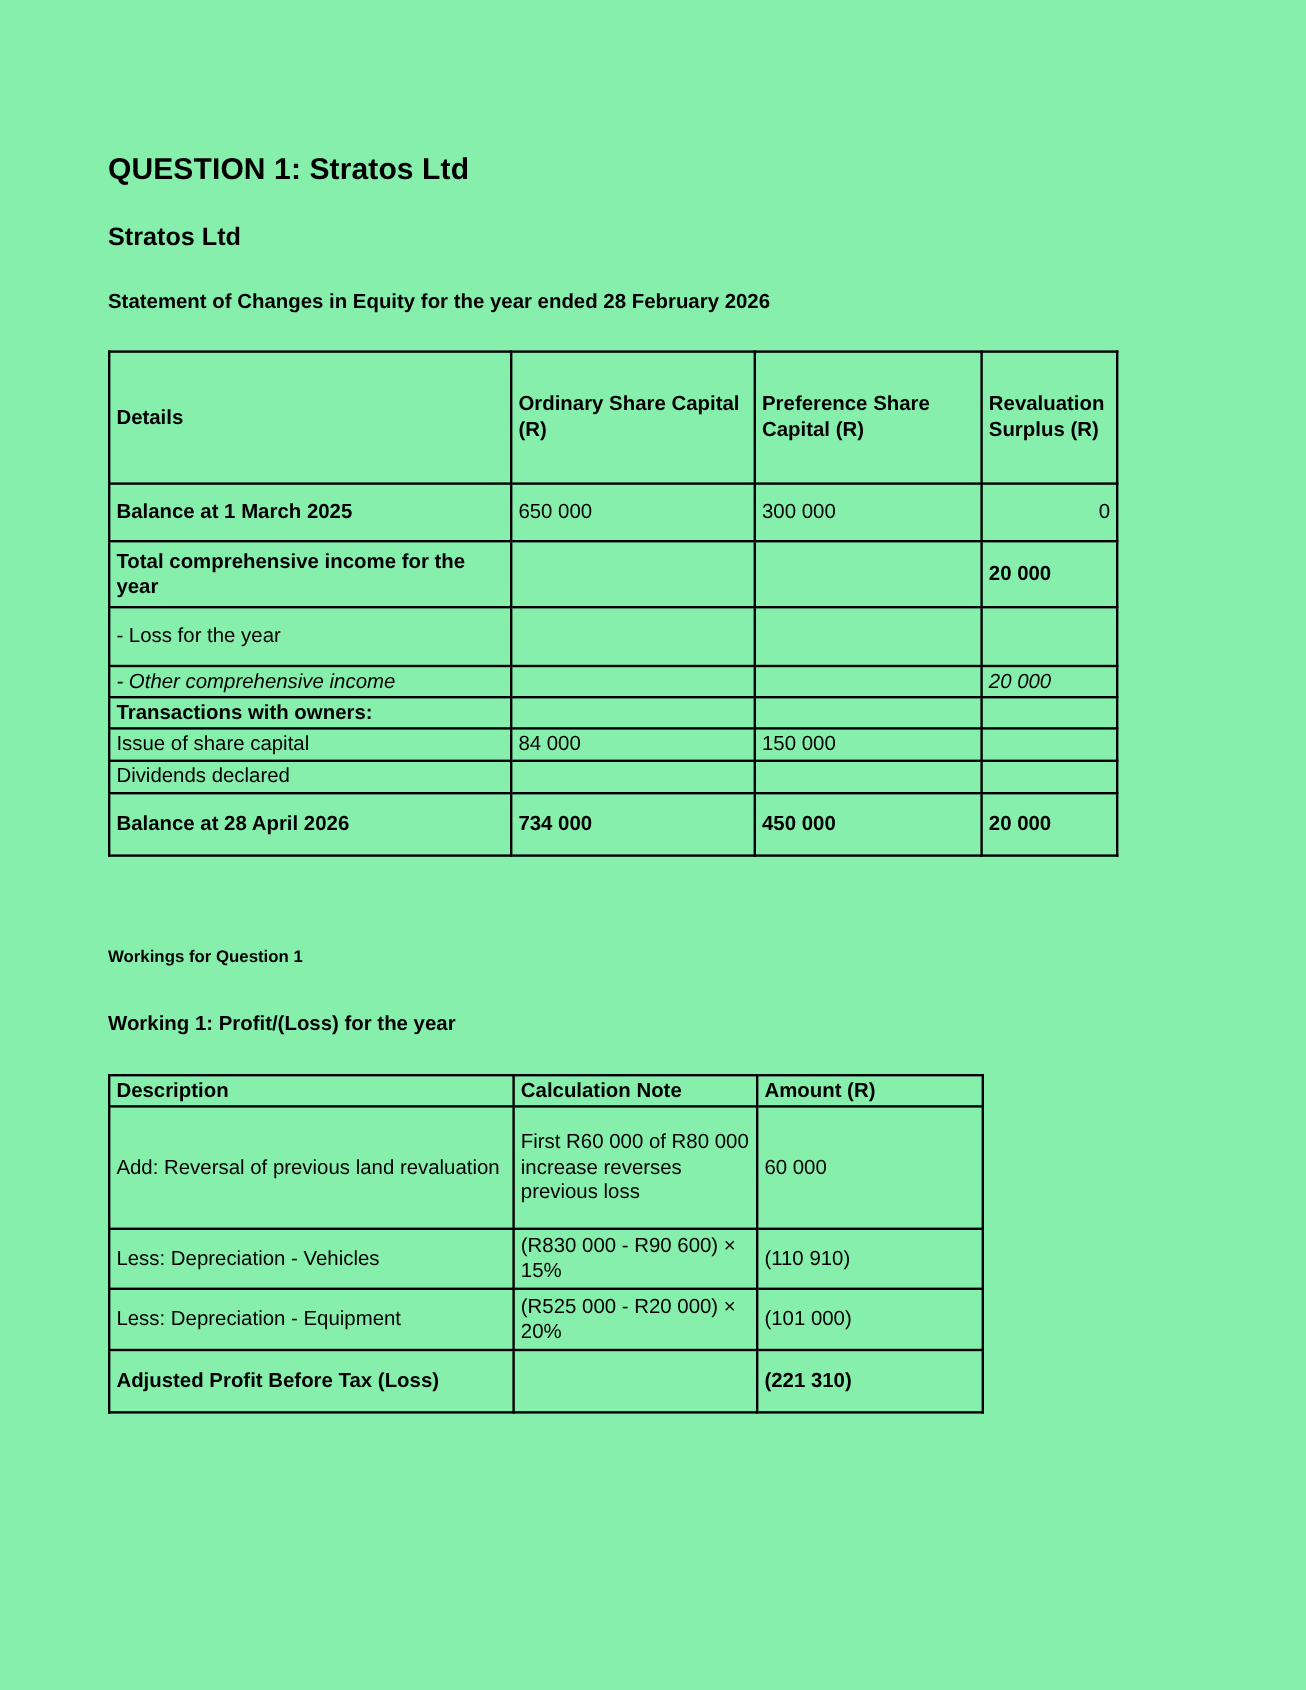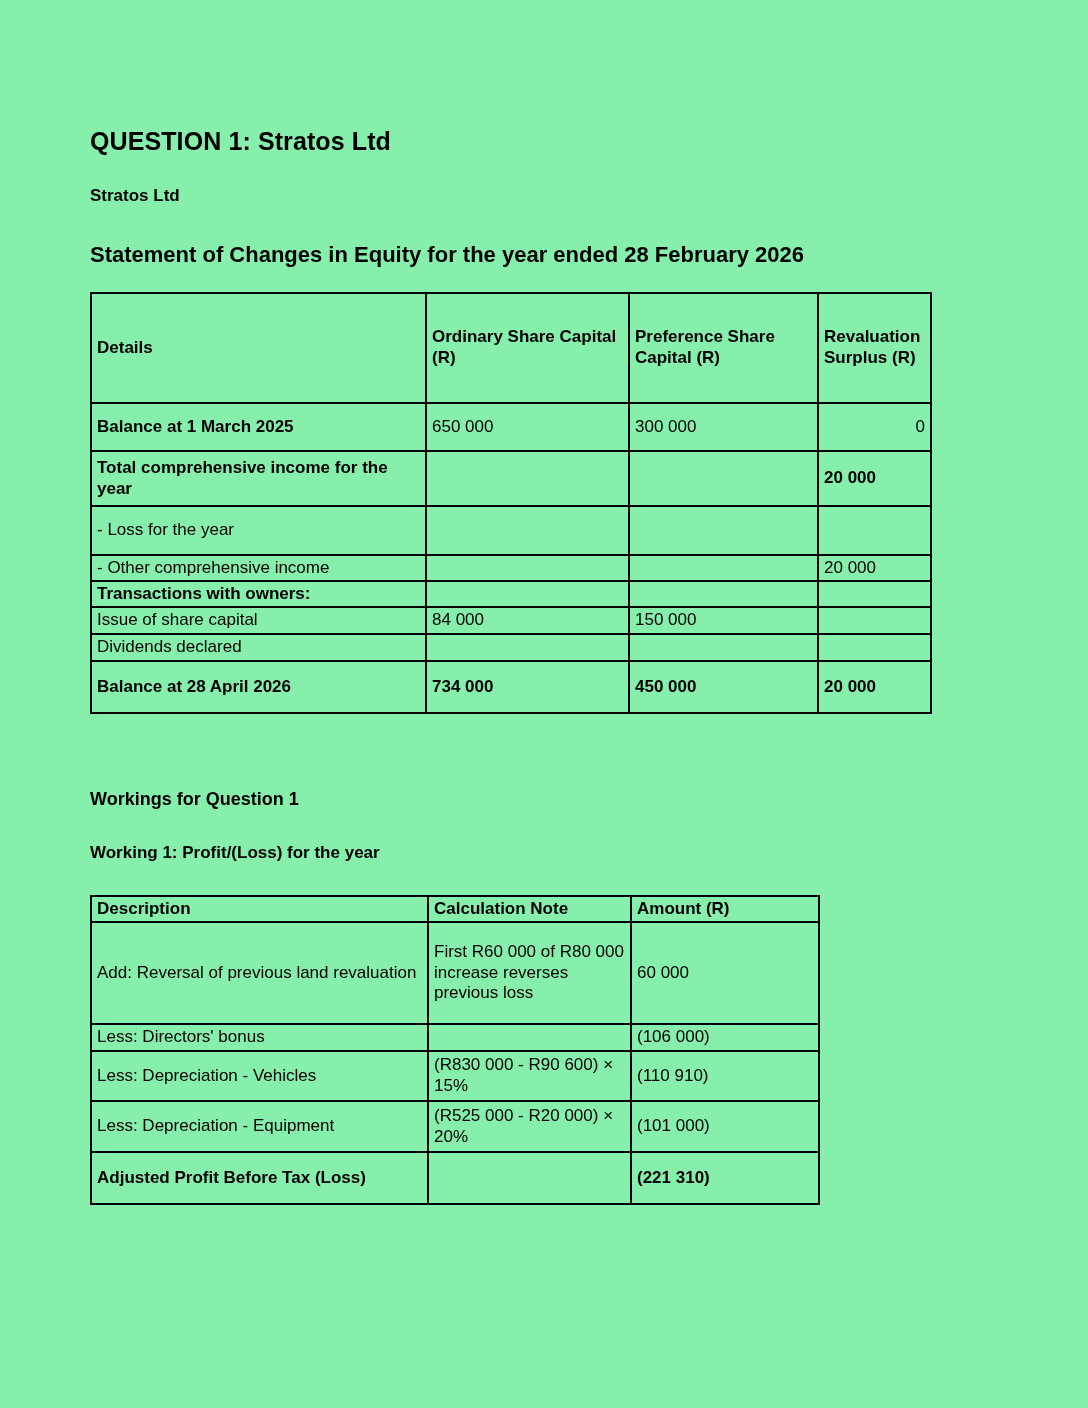--- a/index.html
+++ b/index.html
@@ -34,36 +34,36 @@
   .q-title {
     font-size: 25px;
     font-weight: bold;
     line-height: 1.2;
     position: absolute;
     left: 0;
     top: 126px;
     letter-spacing: 0.1px;
   }
   .company-name {
-    font-size: 17px;
+    font-size: 21px;
     font-weight: bold;
     position: absolute;
     left: 0;
     top: 186px;
   }
   .statement-title {
-    font-size: 22px;
+    font-size: 17px;
     font-weight: bold;
     position: absolute;
     left: 0;
     top: 242px;
     text-align: center;
   }
   .workings-heading {
-    font-size: 18px;
+    font-size: 14px;
     font-weight: bold;
     position: absolute;
     left: 0;
     top: 789px;
   }
   .working1-heading {
     font-size: 17px;
     font-weight: bold;
     position: absolute;
     left: 0;
@@ -99,21 +99,21 @@
   }
   #soce-table col.c0 { width: 335px; }
   #soce-table col.c1 { width: 203px; }
   #soce-table col.c2 { width: 189px; }
   #soce-table col.c3 { width: 113px; }
 
   #soce-table tr.r-head td { height: 108px; }
   #soce-table tr.r-bal25 td { height: 46px; }
   #soce-table tr.r-tci td   { height: 53px; }
   #soce-table tr.r-loss td  { height: 47px; }
-  #soce-table tr.r-oci td   { height: 24px; }
+  #soce-table tr.r-oci td   { height: 24px; font-style: italic; }
   #soce-table tr.r-tow td   { height: 24px; }
   #soce-table tr.r-issue td { height: 25px; }
   #soce-table tr.r-div td   { height: 25px; border-radius: 10px; }
   #soce-table tr.r-bal26 td { height: 50px; }
 
   
   #working1-table {
     left: 0;
     top: 895px;
     width: 728px;
@@ -219,25 +219,20 @@
         <tr class="w-head">
           <td class="bold">Description</td>
           <td class="bold">Calculation Note</td>
           <td class="bold">Amount (R)</td>
         </tr>
         <tr class="w-add">
           <td>Add: Reversal of previous land revaluation</td>
           <td>First R60 000 of R80 000 increase reverses previous loss</td>
           <td>60 000</td>
         </tr>
-        <tr class="w-dir">
-          <td>Less: Directors' bonus</td>
-          <td></td>
-          <td>(106 000)</td>
-        </tr>
         <tr class="w-veh">
           <td>Less: Depreciation - Vehicles</td>
           <td>(R830 000 - R90 600) × 15%</td>
           <td>(110 910)</td>
         </tr>
         <tr class="w-equ">
           <td>Less: Depreciation - Equipment</td>
           <td>(R525 000 - R20 000) × 20%</td>
           <td>(101 000)</td>
         </tr>

